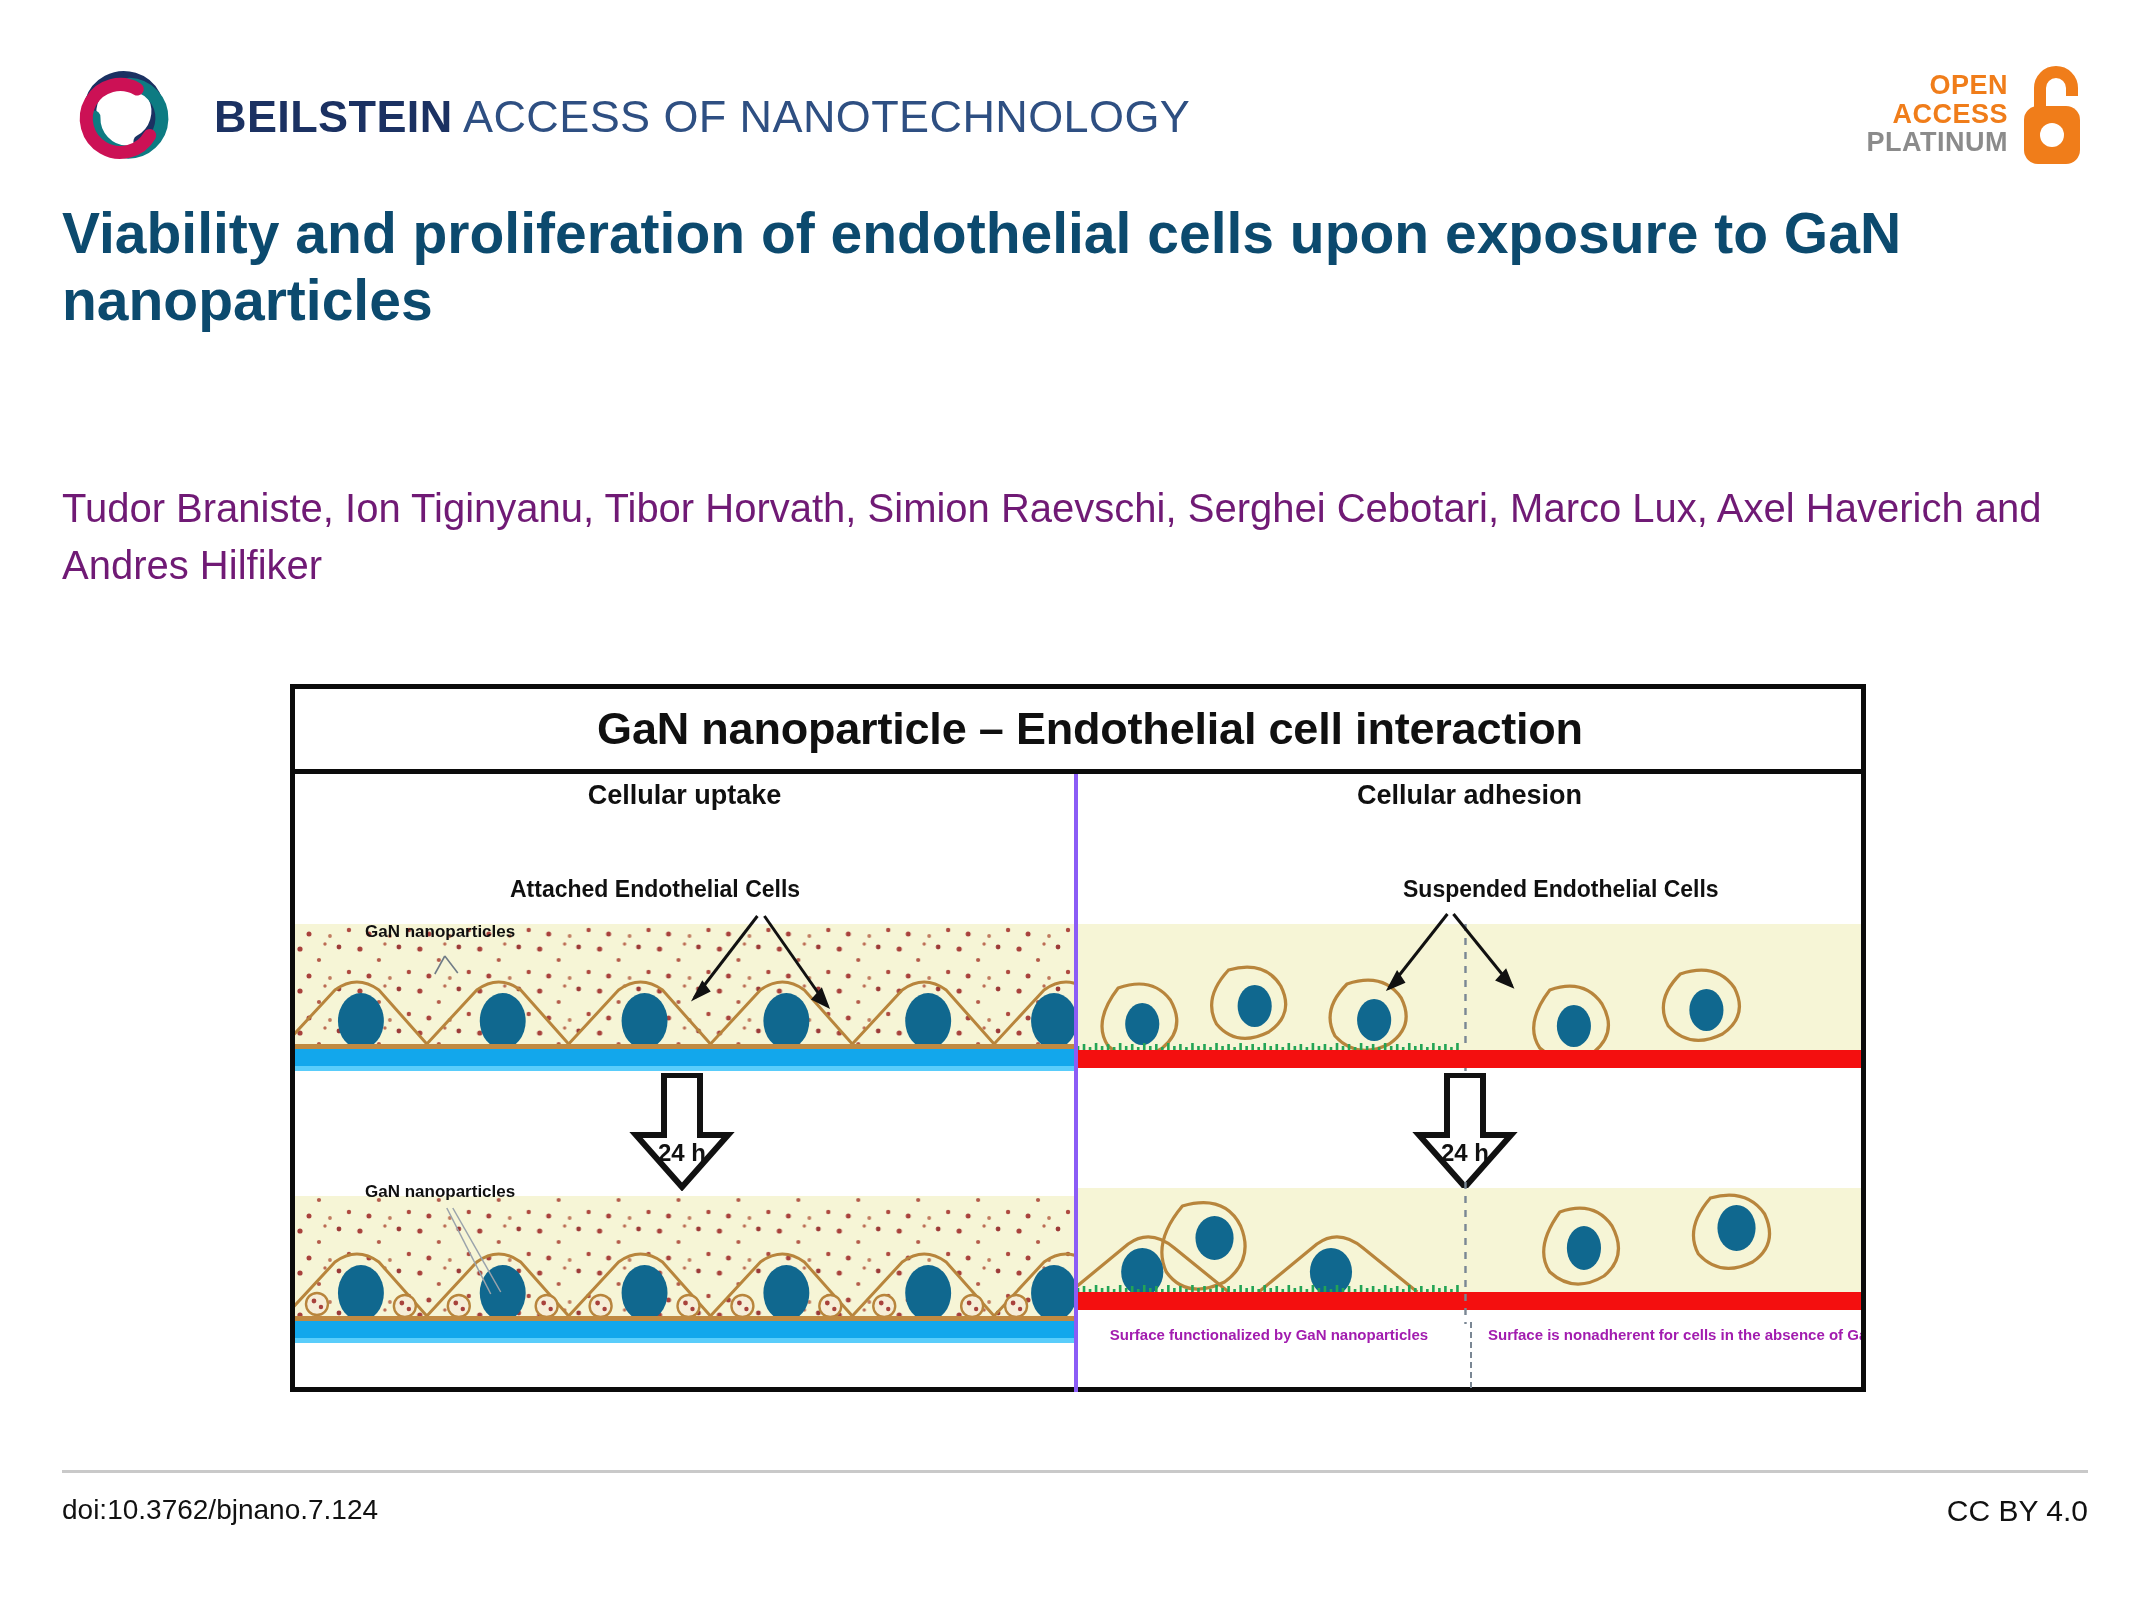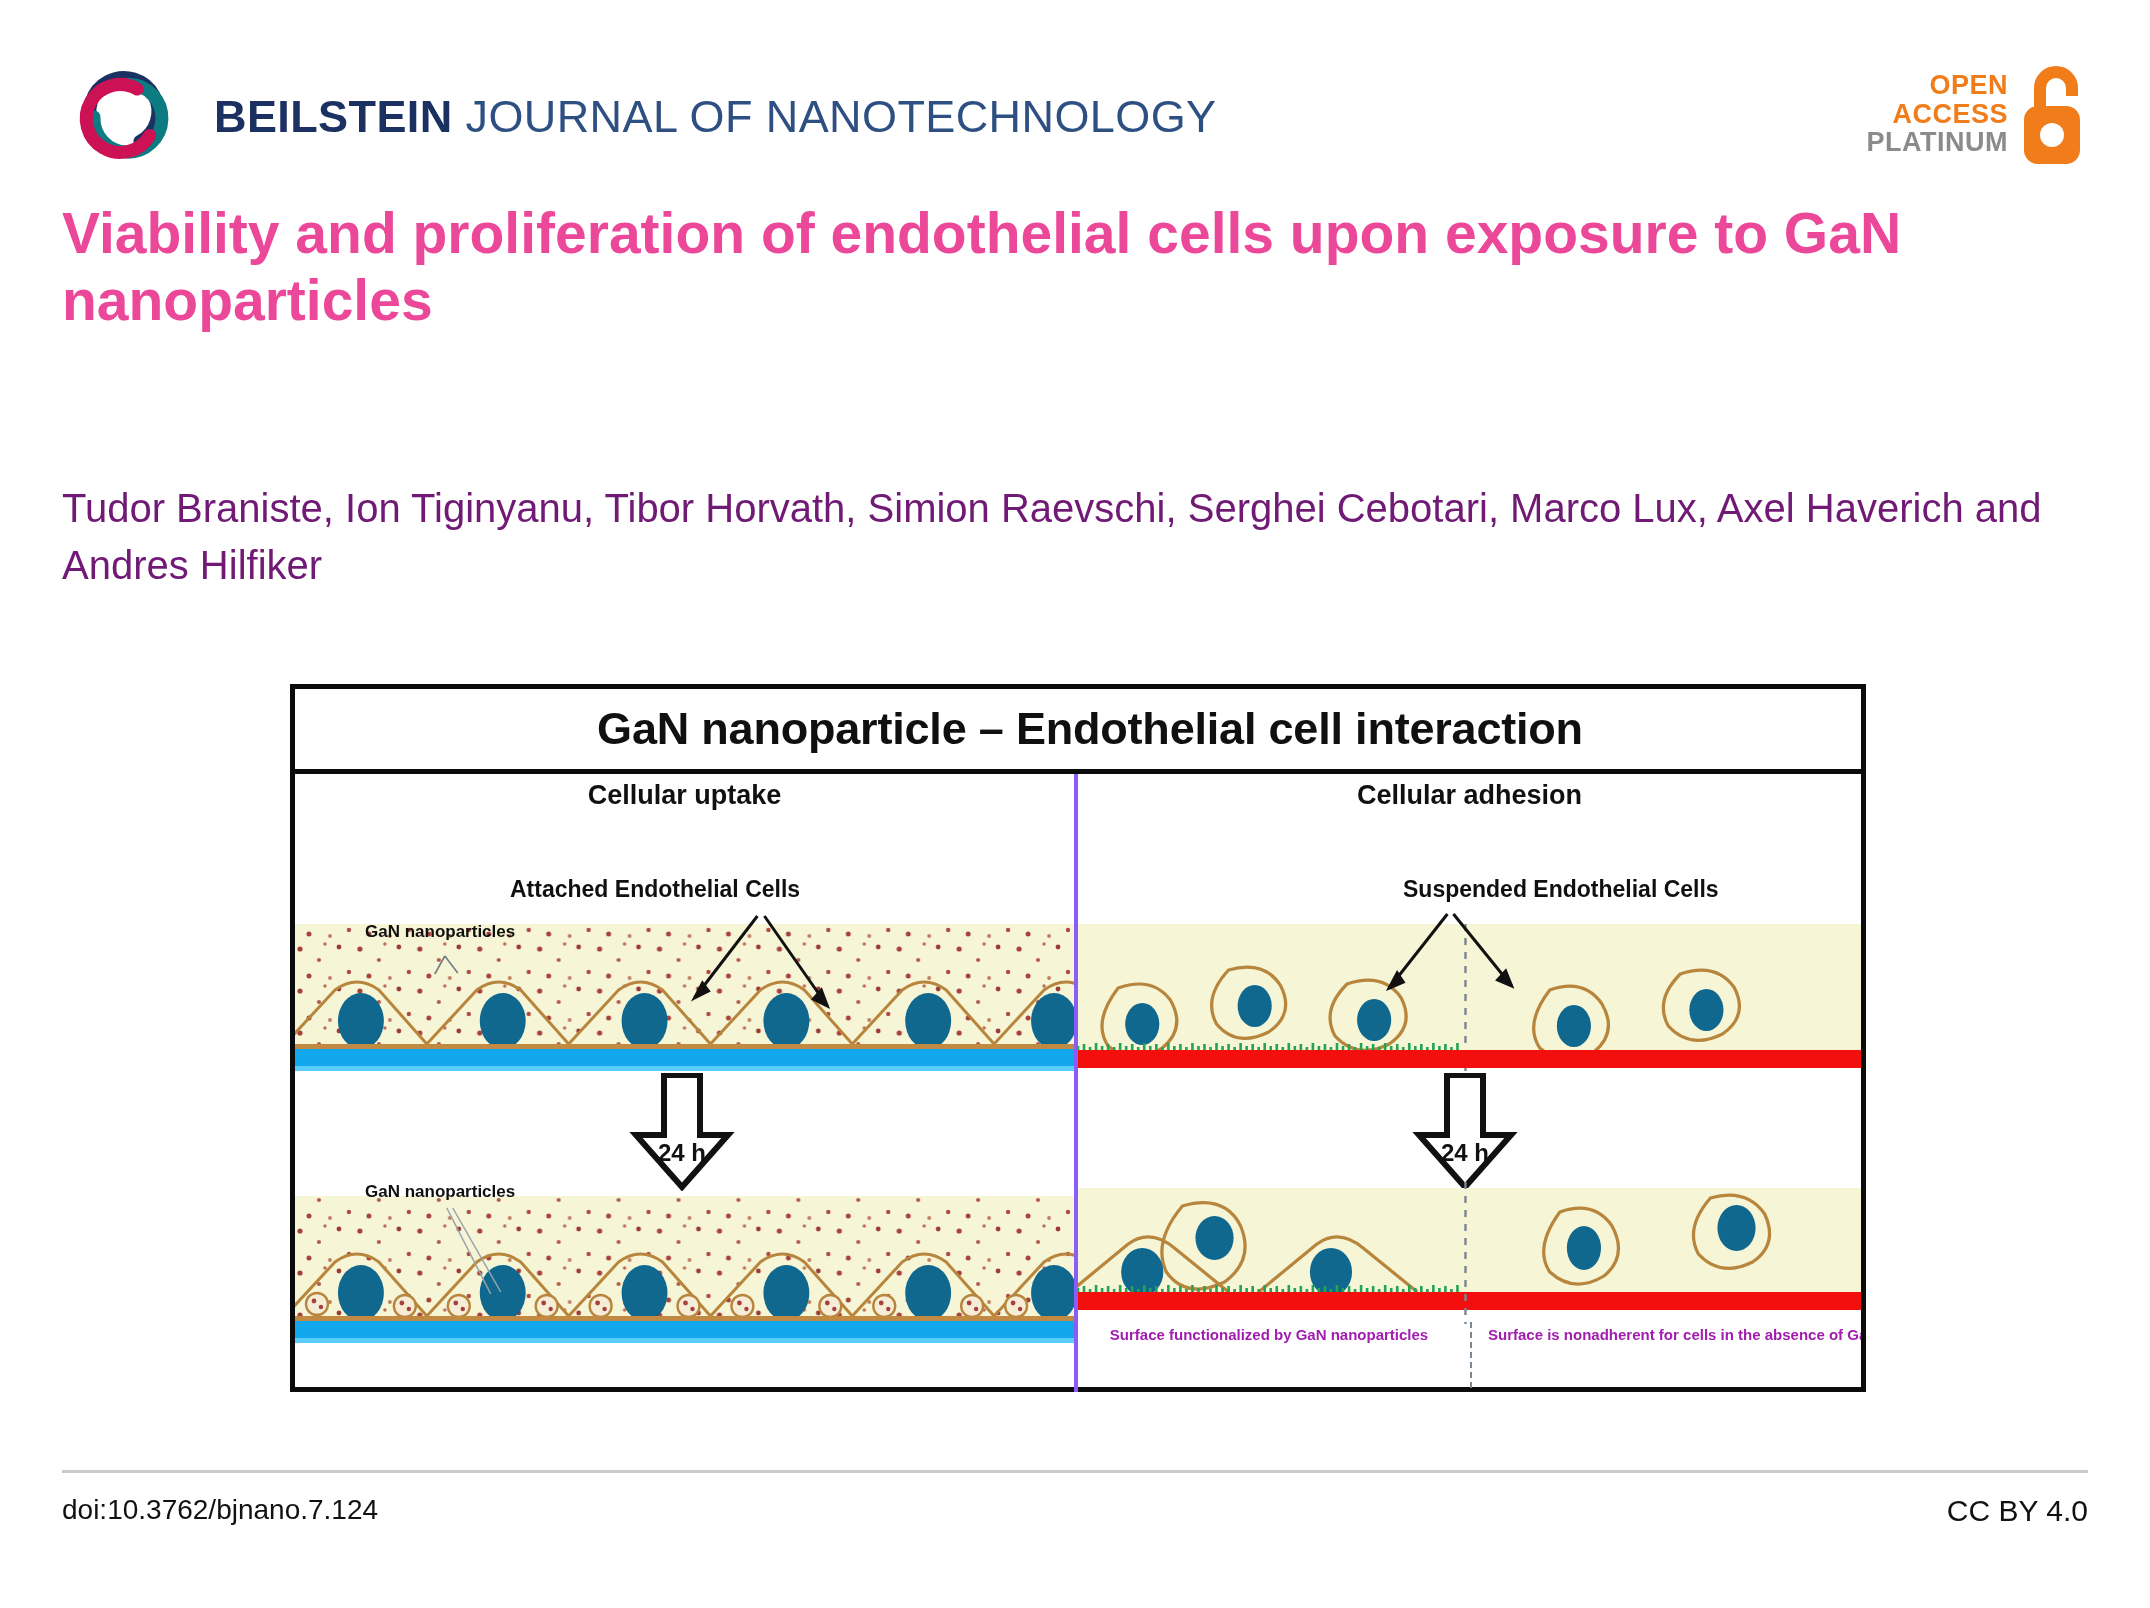--- a/index.html
+++ b/index.html
@@ -22,21 +22,21 @@
   .oa{position:absolute;right:58px;top:58px;display:flex;align-items:center;height:112px;}
   .oa-words{display:flex;flex-direction:column;align-items:flex-end;line-height:1.06;margin-right:10px;}
   .oa-words span{font-weight:bold;font-size:27px;letter-spacing:.5px;}
   .oa-open,.oa-access{color:#f07d1a;}
   .oa-platinum{color:#8b8b8b;}
   .oa-lock{width:74px;height:104px;flex:0 0 74px;}
 
   
   .title{
     position:absolute;left:62px;top:200px;width:1990px;
-    font-size:57px;font-weight:bold;color:#ec4899;line-height:1.18;
+    font-size:57px;font-weight:bold;color:#0c4a6e;line-height:1.18;
   }
   .authors{
     position:absolute;left:62px;top:480px;width:2000px;
     font-size:40px;color:#701a75;line-height:1.42;
   }
 
   
   .figure{
     position:absolute;left:290px;top:684px;width:1576px;height:708px;
     border:5px solid #0b0b0b;background:#ffffff;box-sizing:border-box;
@@ -85,21 +85,21 @@
       <svg viewBox="0 0 124 124" width="124" height="124" aria-hidden="true">
 
         <path d="M30 58 A34 34 0 1 1 64 92" fill="none" stroke="#1b3162" stroke-width="13" stroke-linecap="round" transform="rotate(-28 62 62)"></path>
 
         <path d="M30 58 A34 34 0 1 1 64 92" fill="none" stroke="#0d7b82" stroke-width="13" stroke-linecap="round" transform="rotate(92 62 62)"></path>
 
         <path d="M30 58 A34 34 0 1 1 64 92" fill="none" stroke="#cc1155" stroke-width="13" stroke-linecap="round" transform="rotate(-150 62 62)"></path>
       </svg>
     </span>
     <span class="brand-text">
-      <span class="b1">BEILSTEIN</span><span class="b2"> JOURNAL OF NANOTECHNOLOGY</span>
+      <span class="b1">BEILSTEIN</span><span class="b2"> ACCESS OF NANOTECHNOLOGY</span>
     </span>
   </div>
 
   <div class="oa">
     <span class="oa-words">
       <span class="oa-open">OPEN</span>
       <span class="oa-access">ACCESS</span>
       <span class="oa-platinum">PLATINUM</span>
     </span>
     <span class="oa-lock">

